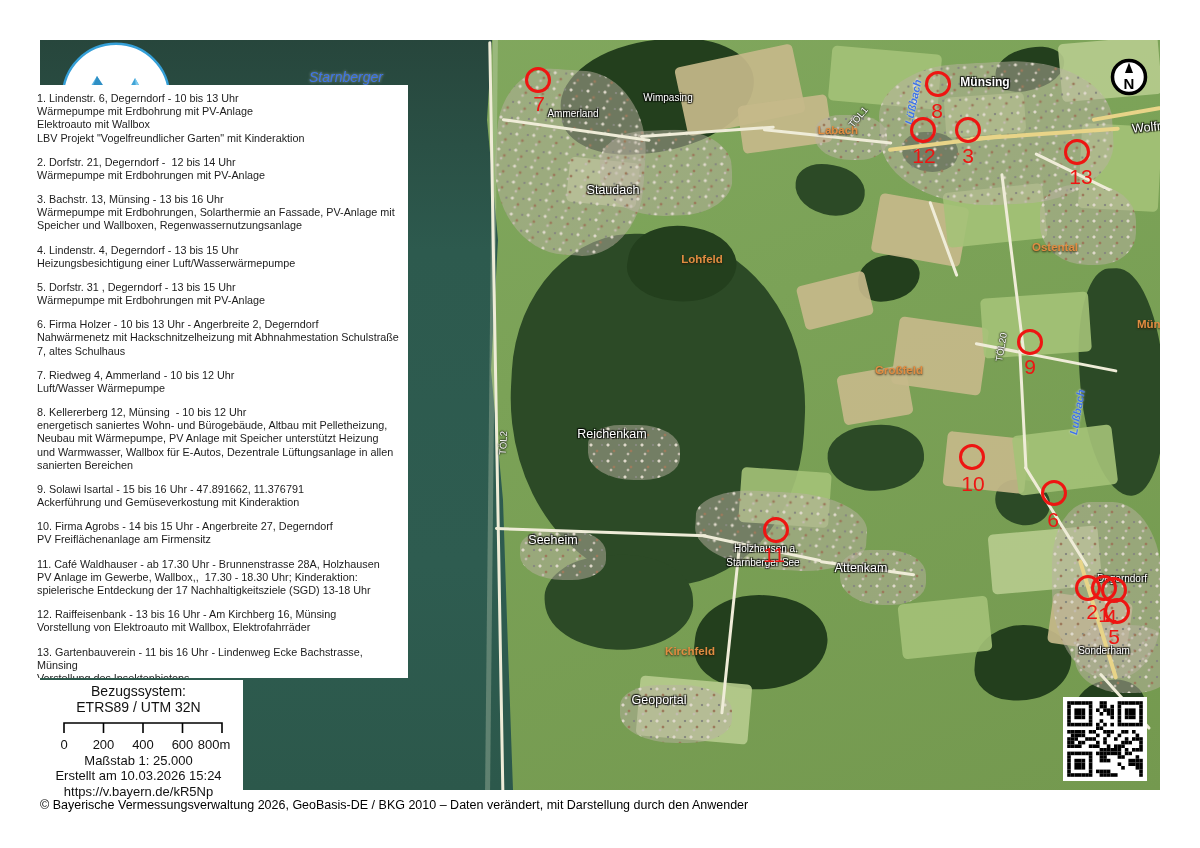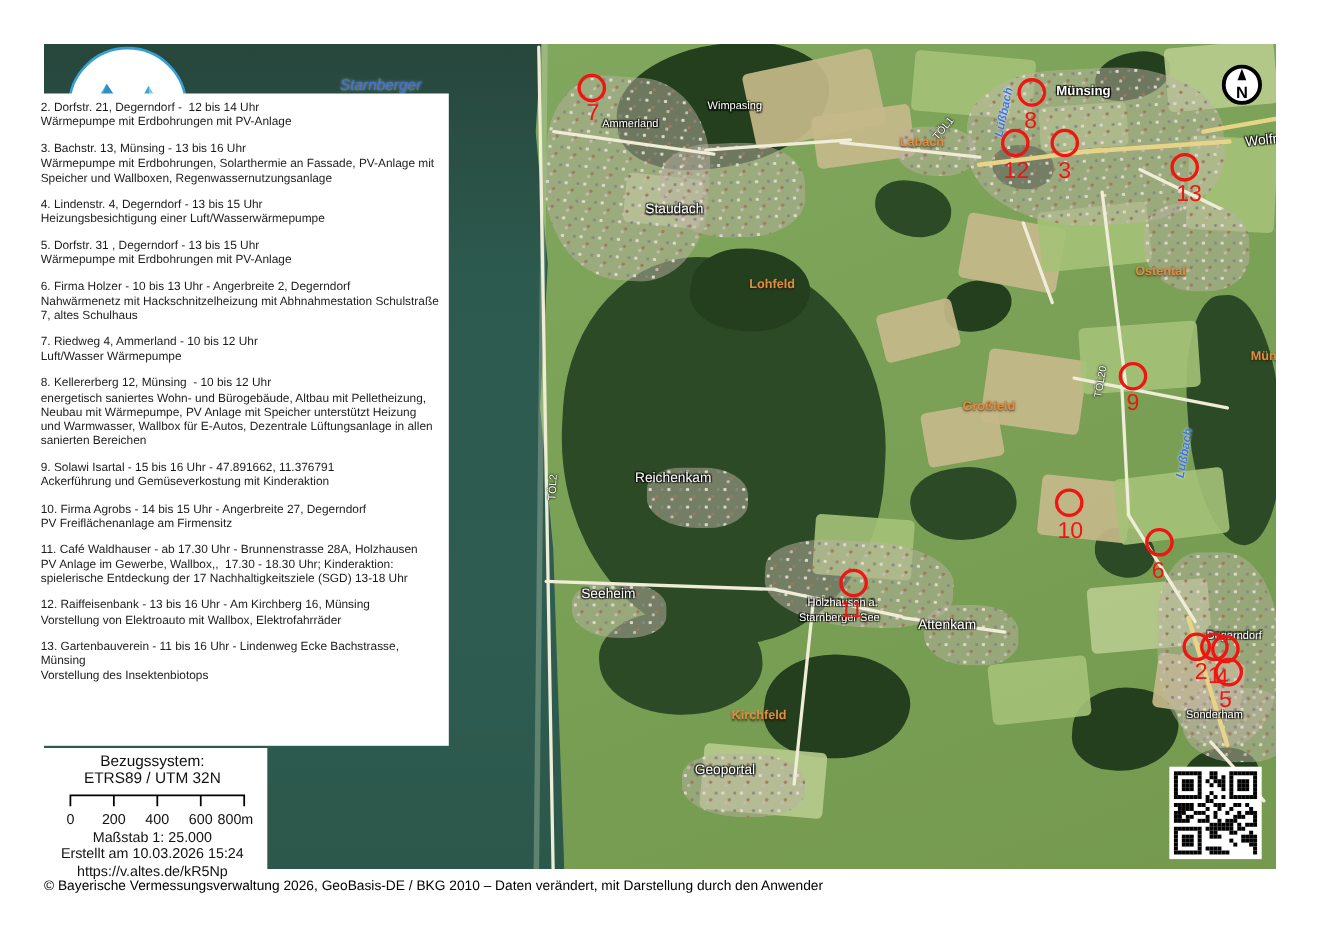--- a/index.html
+++ b/index.html
@@ -449,20 +449,26 @@
           <rect x="47.4" y="76.19999999999999" width="3.6" height="3.6" fill="#000"></rect>
           <rect x="51" y="76.19999999999999" width="3.6" height="3.6" fill="#000"></rect>
           <rect x="76.19999999999999" y="76.19999999999999" width="3.6" height="3.6" fill="#000"></rect>
         </svg>
     </div>
   </div>
 
   <div class="legend-panel">
     <div id="legend-entries">
         <div class="legend-entry">
+          <div class="t">1. Lindenstr. 6, Degerndorf - 10 bis 13 Uhr</div>
+          <div class="d">Wärmepumpe mit Erdbohrung mit PV-Anlage
+Elektroauto mit Wallbox
+LBV Projekt "Vogelfreundlicher Garten" mit Kinderaktion</div>
+        </div>
+        <div class="legend-entry">
           <div class="t">2. Dorfstr. 21, Degerndorf -  12 bis 14 Uhr</div>
           <div class="d">Wärmepumpe mit Erdbohrungen mit PV-Anlage</div>
         </div>
         <div class="legend-entry">
           <div class="t">3. Bachstr. 13, Münsing - 13 bis 16 Uhr</div>
           <div class="d">Wärmepumpe mit Erdbohrungen, Solarthermie an Fassade, PV-Anlage mit Speicher und Wallboxen, Regenwassernutzungsanlage</div>
         </div>
         <div class="legend-entry">
           <div class="t">4. Lindenstr. 4, Degerndorf - 13 bis 15 Uhr</div>
           <div class="d">Heizungsbesichtigung einer Luft/Wasserwärmepumpe</div>
@@ -512,17 +518,17 @@
     <svg class="scalebar" id="scalebar" width="203" height="34" viewBox="0 0 203 34">
       <path d="M27 14 L27 4 L185 4 L185 14 M66.5 4 L66.5 14 M106 4 L106 14 M145.5 4 L145.5 14" fill="none" stroke="#000" stroke-width="1.6"></path>
     <text x="27" y="30" text-anchor="middle" font-size="13" font-family="Liberation Sans, sans-serif" fill="#111">0</text>
         <text x="66.5" y="30" text-anchor="middle" font-size="13" font-family="Liberation Sans, sans-serif" fill="#111">200</text>
         <text x="106" y="30" text-anchor="middle" font-size="13" font-family="Liberation Sans, sans-serif" fill="#111">400</text>
         <text x="145.5" y="30" text-anchor="middle" font-size="13" font-family="Liberation Sans, sans-serif" fill="#111">600</text>
         <text x="177" y="30" text-anchor="middle" font-size="13" font-family="Liberation Sans, sans-serif" fill="#111">800m</text>
       </svg>
     <div class="scale-label">Maßstab 1: 25.000</div>
     <div class="created-label">Erstellt am 10.03.2026 15:24</div>
-    <div class="short-url">https://v.altes.de/kR5Np</div>
+    <div class="short-url">https://v.bayern.de/kR5Np</div>
   </div>
 
   <div class="attribution">© Bayerische Vermessungsverwaltung 2026, GeoBasis-DE / BKG 2010 – Daten verändert, mit Darstellung durch den Anwender</div>
 </div>
 
 </body></html>

